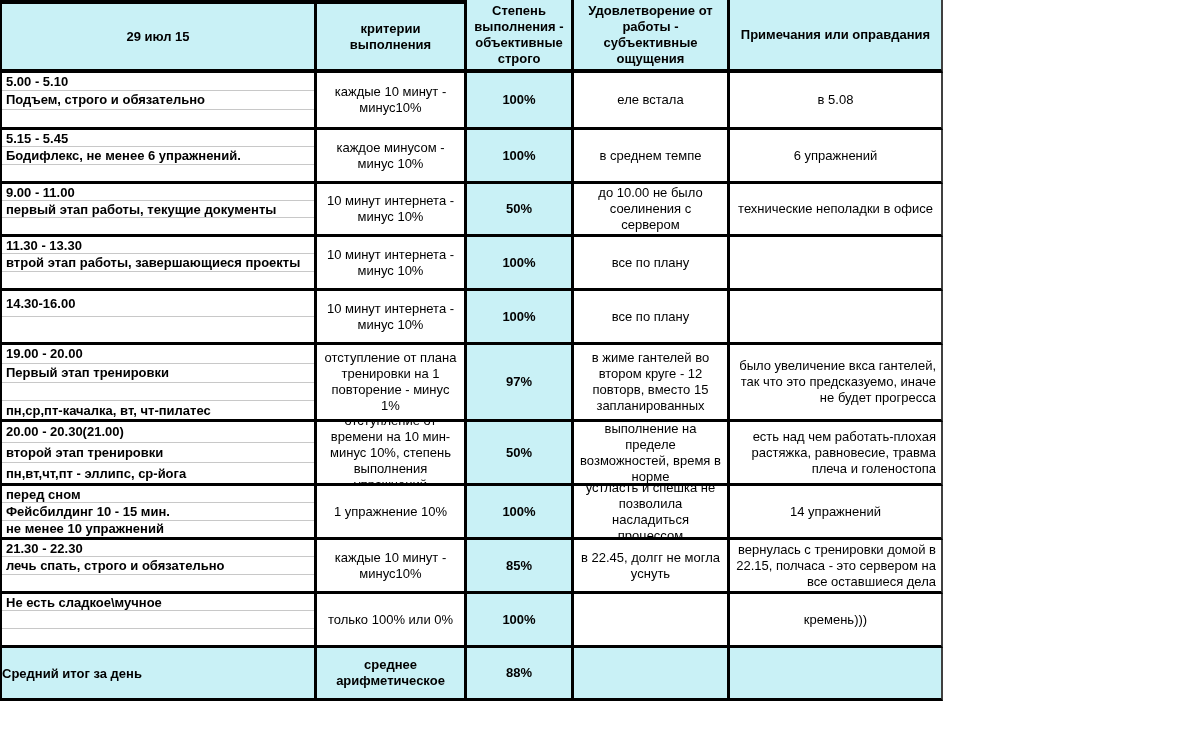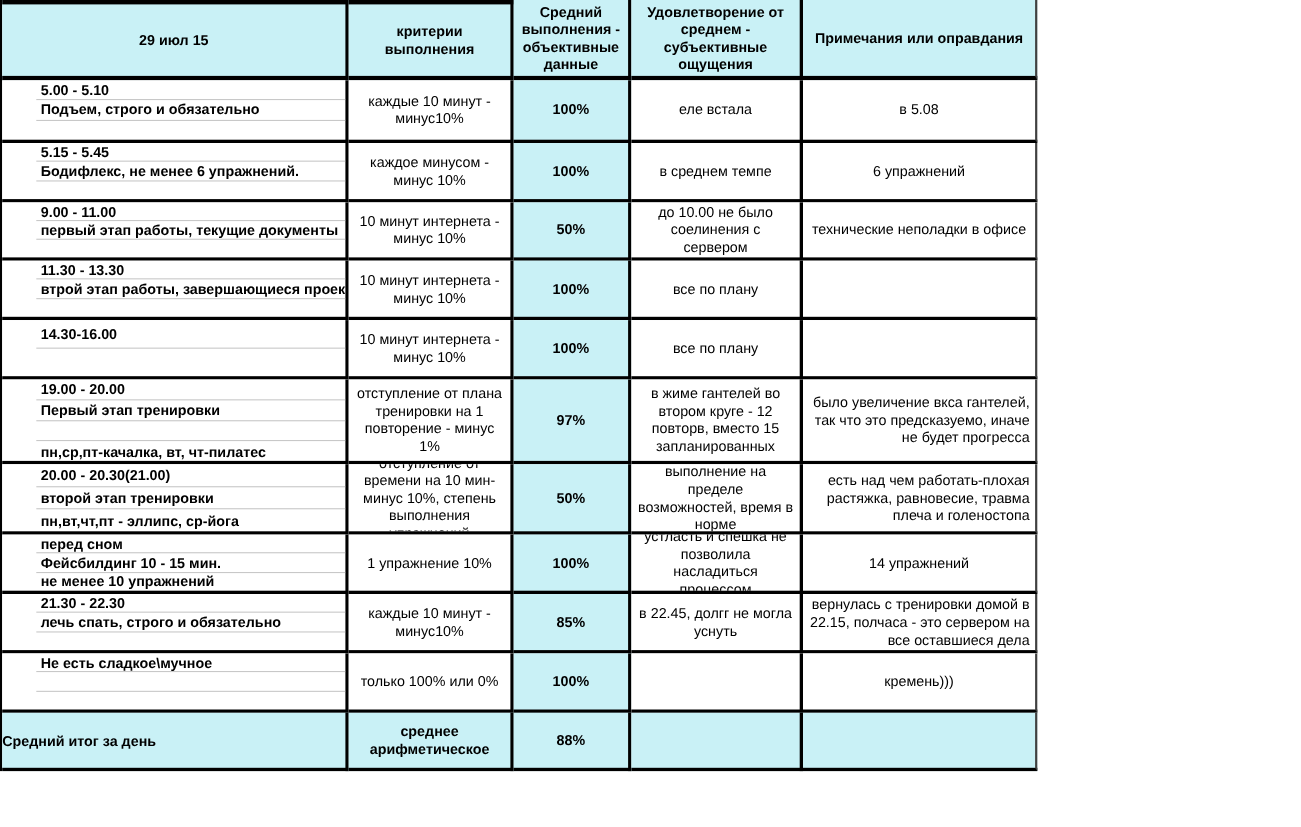--- a/index.html
+++ b/index.html
@@ -34,38 +34,37 @@
     display:flex;align-items:center;justify-content:center;
     text-align:center;line-height:16px;padding:2px 5px;
   }
   .bold{font-weight:bold;}
   .lines{display:flex;flex-direction:column;}
   .line{
     flex:1;display:flex;align-items:center;
     padding-left:4px;font-weight:bold;
     border-bottom:1px solid #c8c8c8;
     white-space:nowrap;
-    margin-left:31px;
   }
   .line:last-child{border-bottom:none;}
   .left-mid{
     display:flex;align-items:center;
     padding-left:0;font-weight:bold;
   }
 </style>
 </head>
 <body>
 
 <div class="canvas">
   <div class="table">
 
     <div class="cell cyan head topb center">29 июл 15</div>
     <div class="cell cyan head topb center">критерии выполнения</div>
-    <div class="cell cyan head center">Средний выполнения - объективные данные</div>
-    <div class="cell cyan head center">Удовлетворение от среднем - субъективные ощущения</div>
+    <div class="cell cyan head center">Степень выполнения - объективные строго</div>
+    <div class="cell cyan head center">Удовлетворение от работы - субъективные ощущения</div>
     <div class="cell cyan head center edge">Примечания или оправдания</div>
 
     <div class="cell lines">
       <div class="line">5.00 - 5.10</div>
       <div class="line">Подъем, строго и обязательно</div>
       <div class="line"></div>
     </div>
     <div class="cell center">каждые 10 минут - минус10%</div>
     <div class="cell cyan center bold">100%</div>
     <div class="cell center">еле встала</div>

